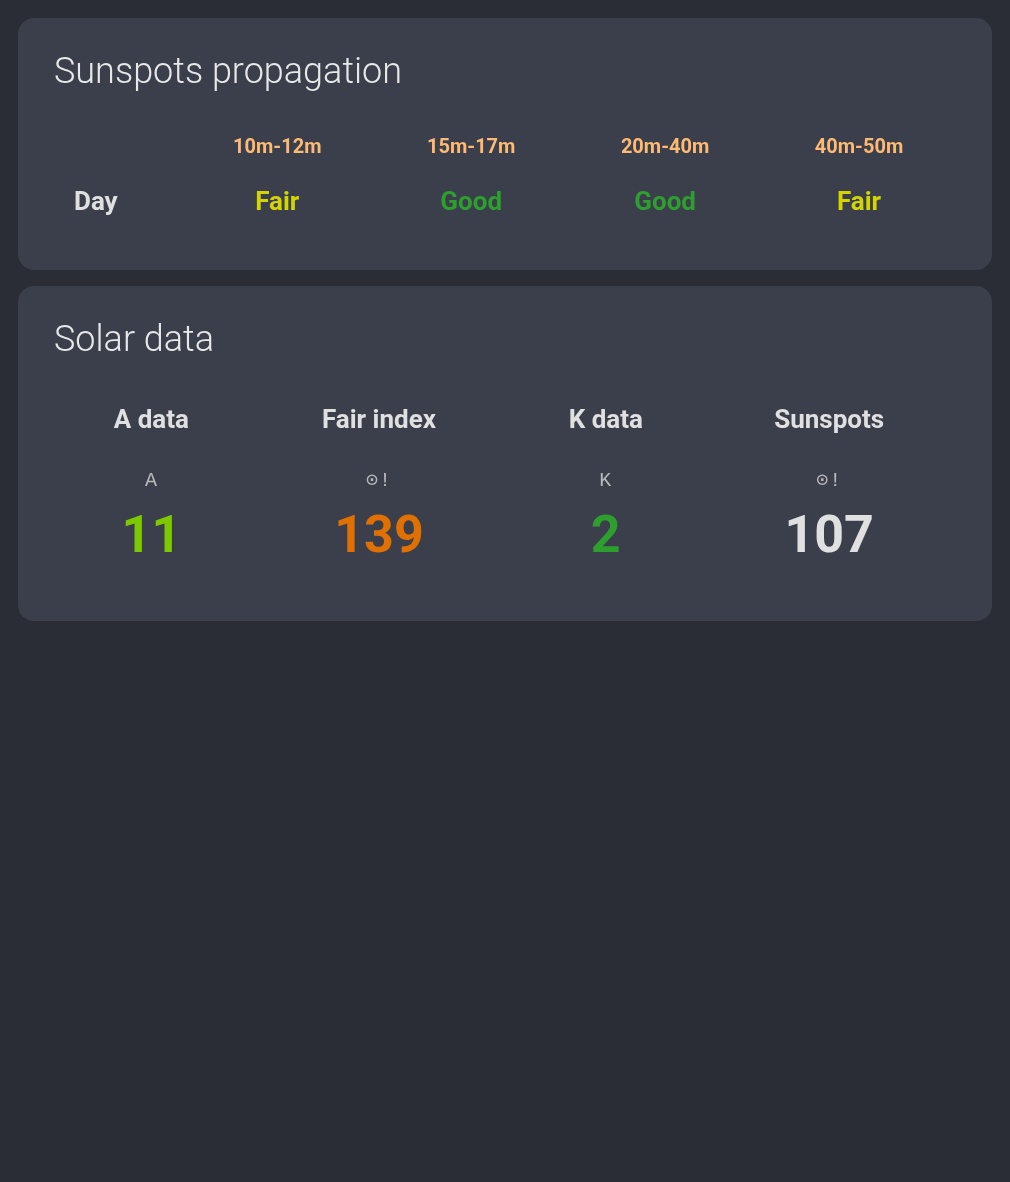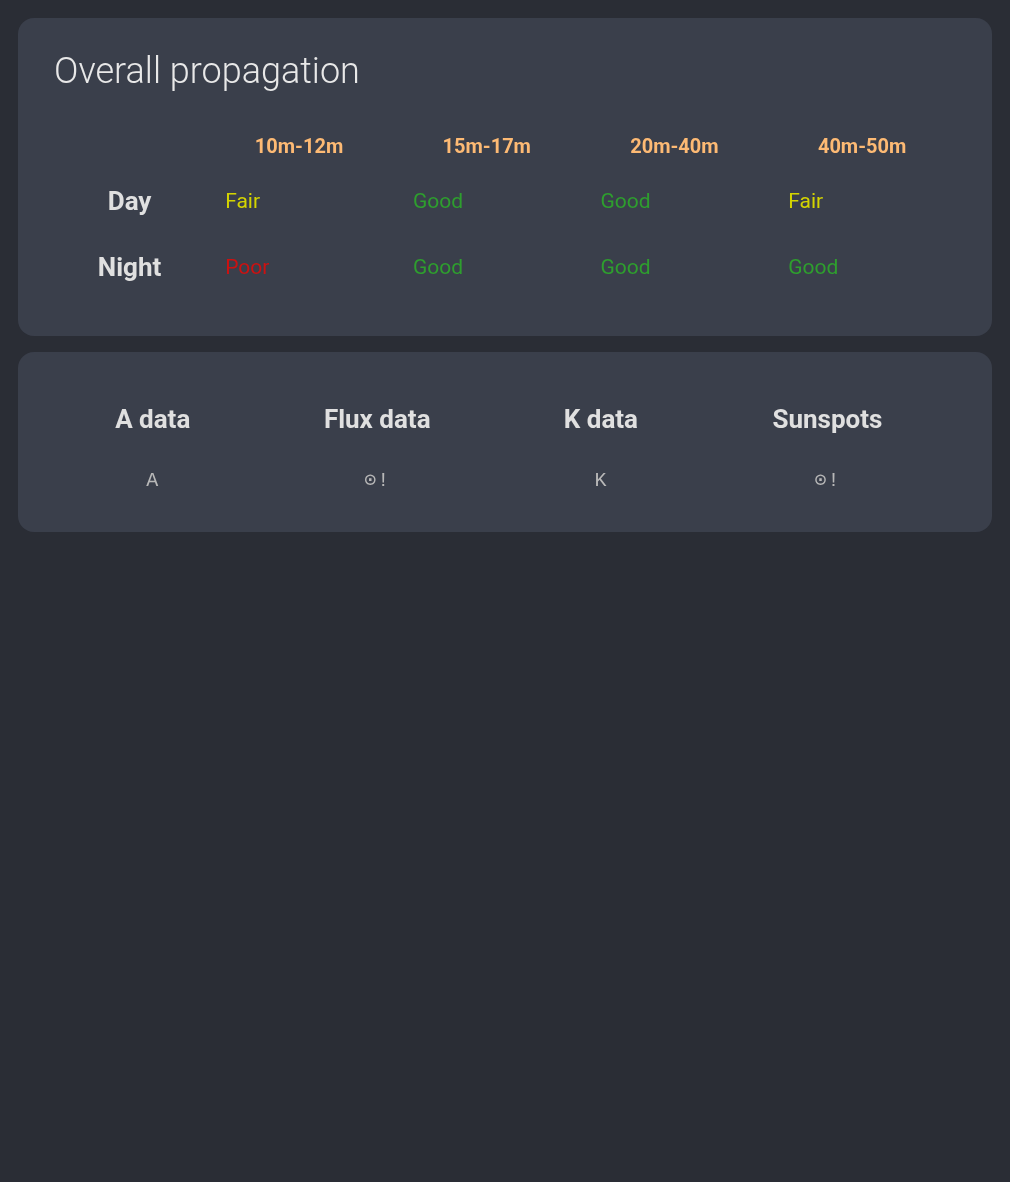--- a/index.html
+++ b/index.html
@@ -48,27 +48,28 @@
       padding: 10px 20px;
       text-align: center;
     }
 
     .prop-table th:first-child {
       text-align: left;
     }
 
     .prop-table td {
       padding: 18px 20px;
-      font-size: 21px;
-      font-weight: 400;
+      font-size: 26px;
+      font-weight: 700;
+      text-align: center;
     }
 
     .prop-table td:first-child {
       color: #e0e0e0;
-      text-align: center;
+      text-align: left;
       font-weight: 700;
       font-size: 26px;
     }
 
     .color-yellow { color: #d4d400; }
     .color-green  { color: #2e9e2e; }
     .color-red    { color: #cc1111; }
     .color-white  { color: #e0e0e0; }
     .color-lime   { color: #7ec800; }
     .color-orange { color: #e07000; }
@@ -117,70 +118,70 @@
       font-size: 20px;
       font-family: 'Courier New', monospace;
       letter-spacing: 1px;
       color: #b8b8b8;
     }
   </style>
 </head>
 <body>
 
 <div class="card">
-  <div class="card-title">Overall propagation</div>
+  <div class="card-title">Sunspots propagation</div>
   <table class="prop-table">
     <thead>
       <tr>
         <th></th>
         <th>10m-12m</th>
         <th>15m-17m</th>
         <th>20m-40m</th>
         <th>40m-50m</th>
       </tr>
     </thead>
     <tbody>
       <tr>
         <td>Day</td>
         <td class="color-yellow">Fair</td>
         <td class="color-green">Good</td>
         <td class="color-green">Good</td>
         <td class="color-yellow">Fair</td>
       </tr>
-      <tr>
-        <td>Night</td>
-        <td class="color-red">Poor</td>
-        <td class="color-green">Good</td>
-        <td class="color-green">Good</td>
-        <td class="color-green">Good</td>
-      </tr>
     </tbody>
   </table>
 </div>
 
 <div class="card">
+  <div class="card-title">Solar data</div>
   <table class="solar-table">
     <thead>
       <tr>
         <th>A data</th>
-        <th>Flux data</th>
+        <th>Fair index</th>
         <th>K data</th>
         <th>Sunspots</th>
       </tr>
     </thead>
     <tbody>
       <tr class="solar-icon-row">
         <td>
           <span class="icon-text">A</span>
         </td>
         <td>
           <span class="icon-text">⊙!</span>
         </td>
         <td>
           <span class="icon-text">K</span>
         </td>
         <td>
           <span class="icon-text">⊙!</span>
         </td>
       </tr>
+      <tr class="solar-value-row">
+        <td class="color-lime">11</td>
+        <td class="color-orange">139</td>
+        <td class="color-green">2</td>
+        <td class="color-white">107</td>
+      </tr>
     </tbody>
   </table>
 </div>
 
 </body></html>

